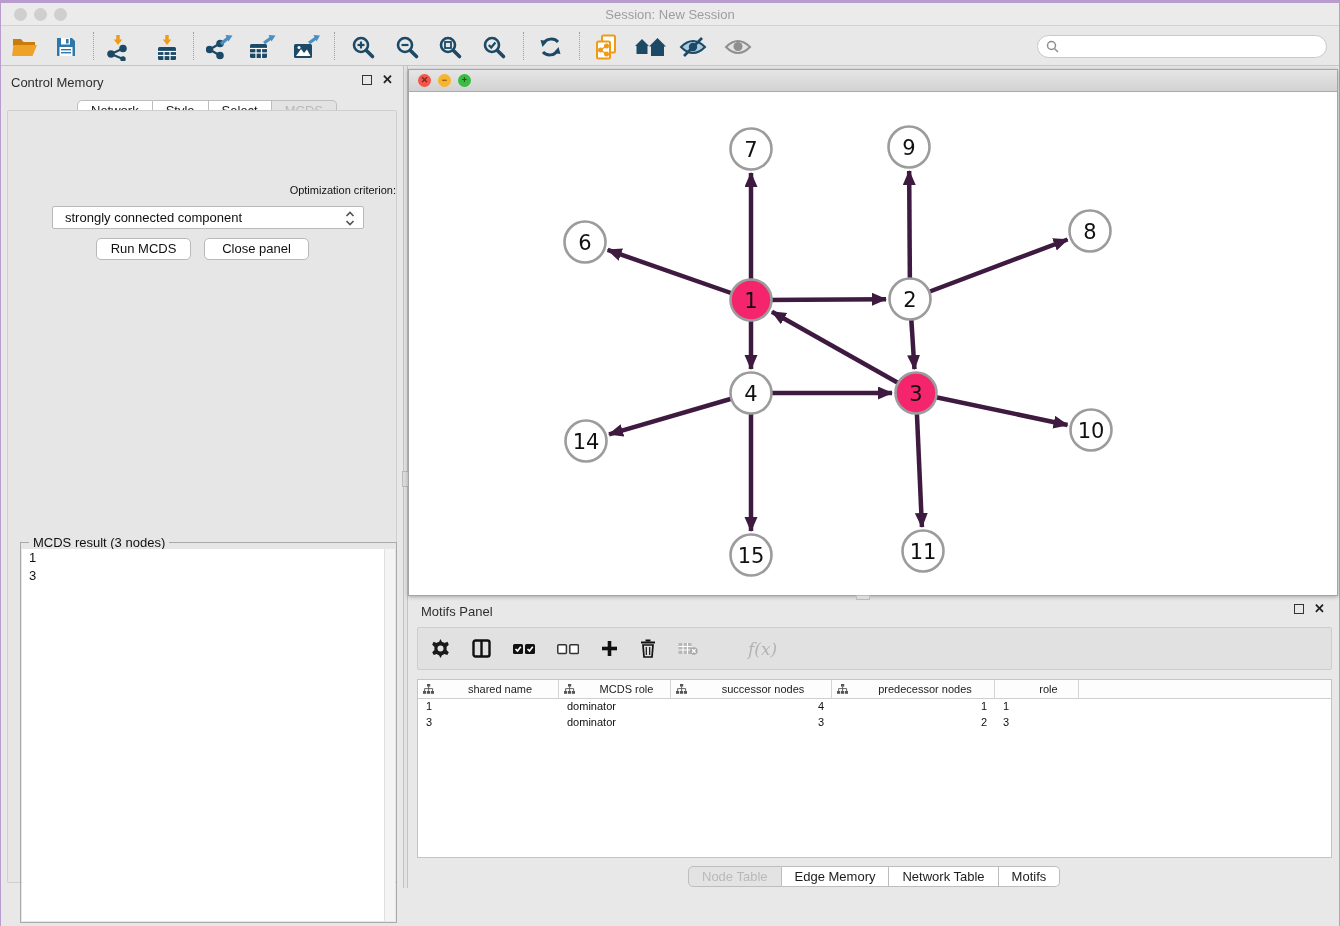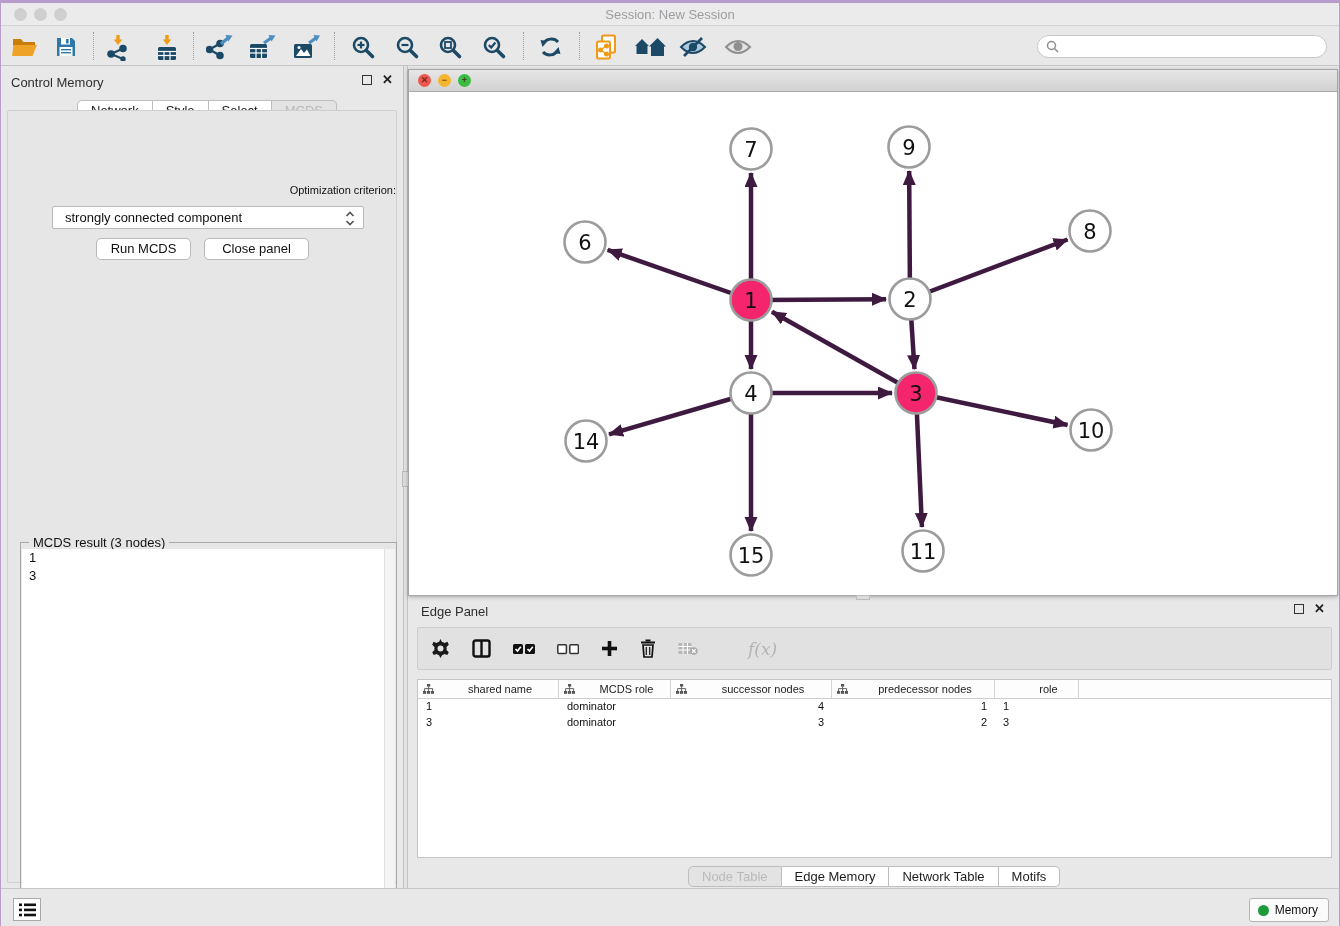--- a/index.html
+++ b/index.html
@@ -375,21 +375,21 @@
           <text x="342" y="470.5" text-anchor="middle" font-family="&quot;DejaVu Sans&quot;, sans-serif" font-size="21" fill="#101010">15</text>
           <circle cx="514" cy="459" r="20.5" fill="#ffffff" stroke="#9c9c9c" stroke-width="2.6"></circle>
           <text x="514" y="466.5" text-anchor="middle" font-family="&quot;DejaVu Sans&quot;, sans-serif" font-size="21" fill="#101010">11</text>
         </svg>
     </div>
   </div>
 
   <div class="hsplit-handle" style="left:855px; top:592px; position:absolute"></div>
 
   <div class="tpanel">
-    <div class="panel-title" style="top:4px; left:13px">Edge Panel</div>
+    <div class="panel-title" style="top:4px; left:13px">Motifs Panel</div>
     <div class="panel-controls" style="top:4px; right:13px">
       <div class="float-icon"></div>
       <div class="close-x">✕</div>
     </div>
 
     <div class="tp-toolbar">
       <span class="tp-icon">
         <svg width="19" height="19" viewBox="0 0 19 19">
           <path d="M9.5 0 L11 3 A6.5 6.5 0 0 1 13.5 4 L16.5 2.8 L17.8 5.8 L15.5 8 A6.5 6.5 0 0 1 15.5 11 L17.8 13.2 L16.3 16 L13.3 15 A6.5 6.5 0 0 1 11 16.2 L9.5 19 L8 16.2 A6.5 6.5 0 0 1 5.7 15 L2.7 16 L1.2 13.2 L3.5 11 A6.5 6.5 0 0 1 3.5 8 L1.2 5.8 L2.5 2.8 L5.5 4 A6.5 6.5 0 0 1 8 3 Z" fill="#1a1a1a"></path>
           <circle cx="9.5" cy="9.5" r="3" fill="#e2e1e1"></circle>
@@ -509,30 +509,14 @@
     </div>
 
     <div class="segbar tp-tabs">
       <div class="seg active">Node Table</div>
       <div class="seg">Edge Memory</div>
       <div class="seg">Network Table</div>
       <div class="seg">Motifs</div>
     </div>
   </div>
 
-  <div class="statusbar">
-    <div class="list-btn">
-      <svg width="17" height="14" viewBox="0 0 17 14">
-        <rect x="0" y="0.5" width="3" height="2.6" fill="#111"></rect>
-          <rect x="5" y="0.5" width="12" height="2.6" fill="#111"></rect>
-        <rect x="0" y="5.6" width="3" height="2.6" fill="#111"></rect>
-          <rect x="5" y="5.6" width="12" height="2.6" fill="#111"></rect>
-        <rect x="0" y="10.7" width="3" height="2.6" fill="#111"></rect>
-          <rect x="5" y="10.7" width="12" height="2.6" fill="#111"></rect>
-      </svg>
-    </div>
-    <div class="memory-btn">
-      <span class="mem-dot"></span>
-      <span>Memory</span>
-    </div>
-  </div>
 
 </div>
 
 </body></html>

